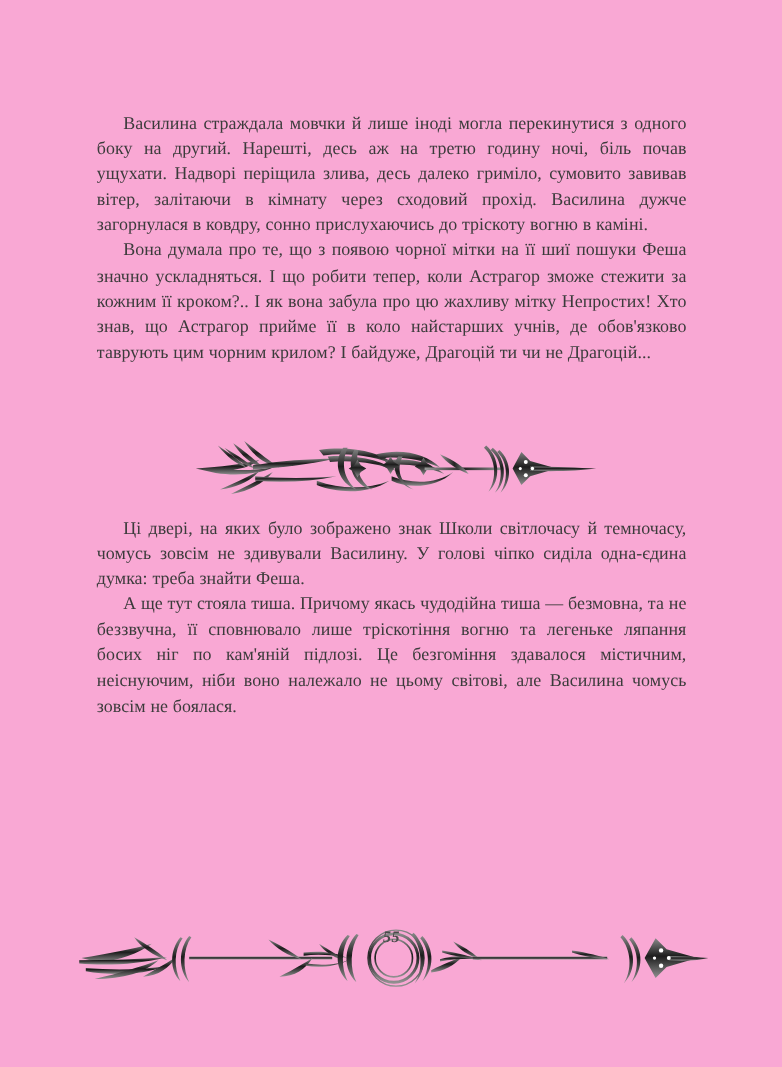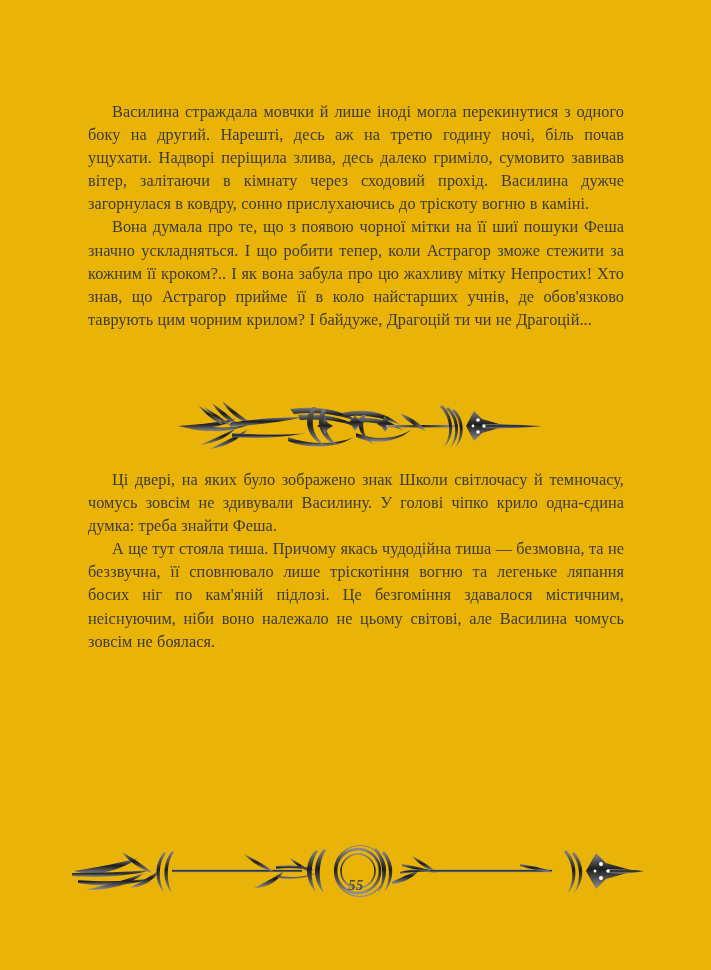--- a/index.html
+++ b/index.html
@@ -4,21 +4,21 @@
 <style>
   html, body {
     margin: 0;
     padding: 0;
     background: #ffffff;
   }
   .page {
     position: relative;
     width: 711px;
     height: 970px;
-    background: #eab308;
+    background: #f9a8d4;
     overflow: hidden;
     font-family: "Liberation Serif", "DejaVu Serif", serif;
   }
   .textblock {
     position: absolute;
     left: 88px;
     top: 100px;
     width: 536px;
   }
   p.para {
@@ -48,25 +48,25 @@
     position: absolute;
     left: 68px;
     top: 842px;
     width: 580px;
     height: 56px;
   }
   .ornament-foot svg { display: block; width: 100%; height: 100%; }
   .folio {
     position: absolute;
     left: 0;
-    top: 16px;
+    top: 3px;
     width: 580px;
     height: 56px;
     display: flex;
-    align-items: center;
+    align-items: flex-start;
     justify-content: center;
     pointer-events: none;
   }
   .folio span {
     font-family: "Liberation Serif", "DejaVu Serif", serif;
     font-size: 14.5px;
     font-style: italic;
     font-weight: 700;
     color: #4a4a4a;
     letter-spacing: 0.5px;
@@ -138,21 +138,21 @@
         <path d="M312 31 C 336 31, 356 32, 372 33 C 356 35, 336 36, 312 35 Z"></path>
         <circle cx="308" cy="27" r="1.8" fill="#fff"></circle>
         <circle cx="308" cy="39" r="1.8" fill="#fff"></circle>
         <circle cx="314" cy="33" r="1.6" fill="#fff"></circle>
         <circle cx="303" cy="33" r="1.4" fill="#fff"></circle>
       </g>
     </svg>
   </div>
 
   <div class="textblock" style="top:468px;">
-    <p class="para">Ці двері, на яких було зображено знак Школи світлочасу й темночасу, чомусь зовсім не здивували Василину. У голові чіпко крило одна-єдина думка: треба знайти Феша.</p>
+    <p class="para">Ці двері, на яких було зображено знак Школи світлочасу й темночасу, чомусь зовсім не здивували Василину. У голові чіпко сиділа одна-єдина думка: треба знайти Феша.</p>
     <p class="para">А ще тут стояла тиша. Причому якась чудодійна тиша — безмовна, та не беззвучна, її сповнювало лише тріскотіння вогню та легеньке ляпання босих ніг по кам'яній підлозі. Це безгоміння здавалося містичним, неіснуючим, ніби воно належало не цьому світові, але Василина чомусь зовсім не боялася.</p>
   </div>
 
   <div class="ornament-foot">
     <svg viewBox="0 0 580 56" xmlns="http://www.w3.org/2000/svg">
       <defs>
         <linearGradient id="inkC" x1="0" y1="0" x2="0" y2="1">
           <stop offset="0" stop-color="#8a8a8a"></stop>
           <stop offset="0.45" stop-color="#1c1c1c"></stop>
           <stop offset="1" stop-color="#909090"></stop>

